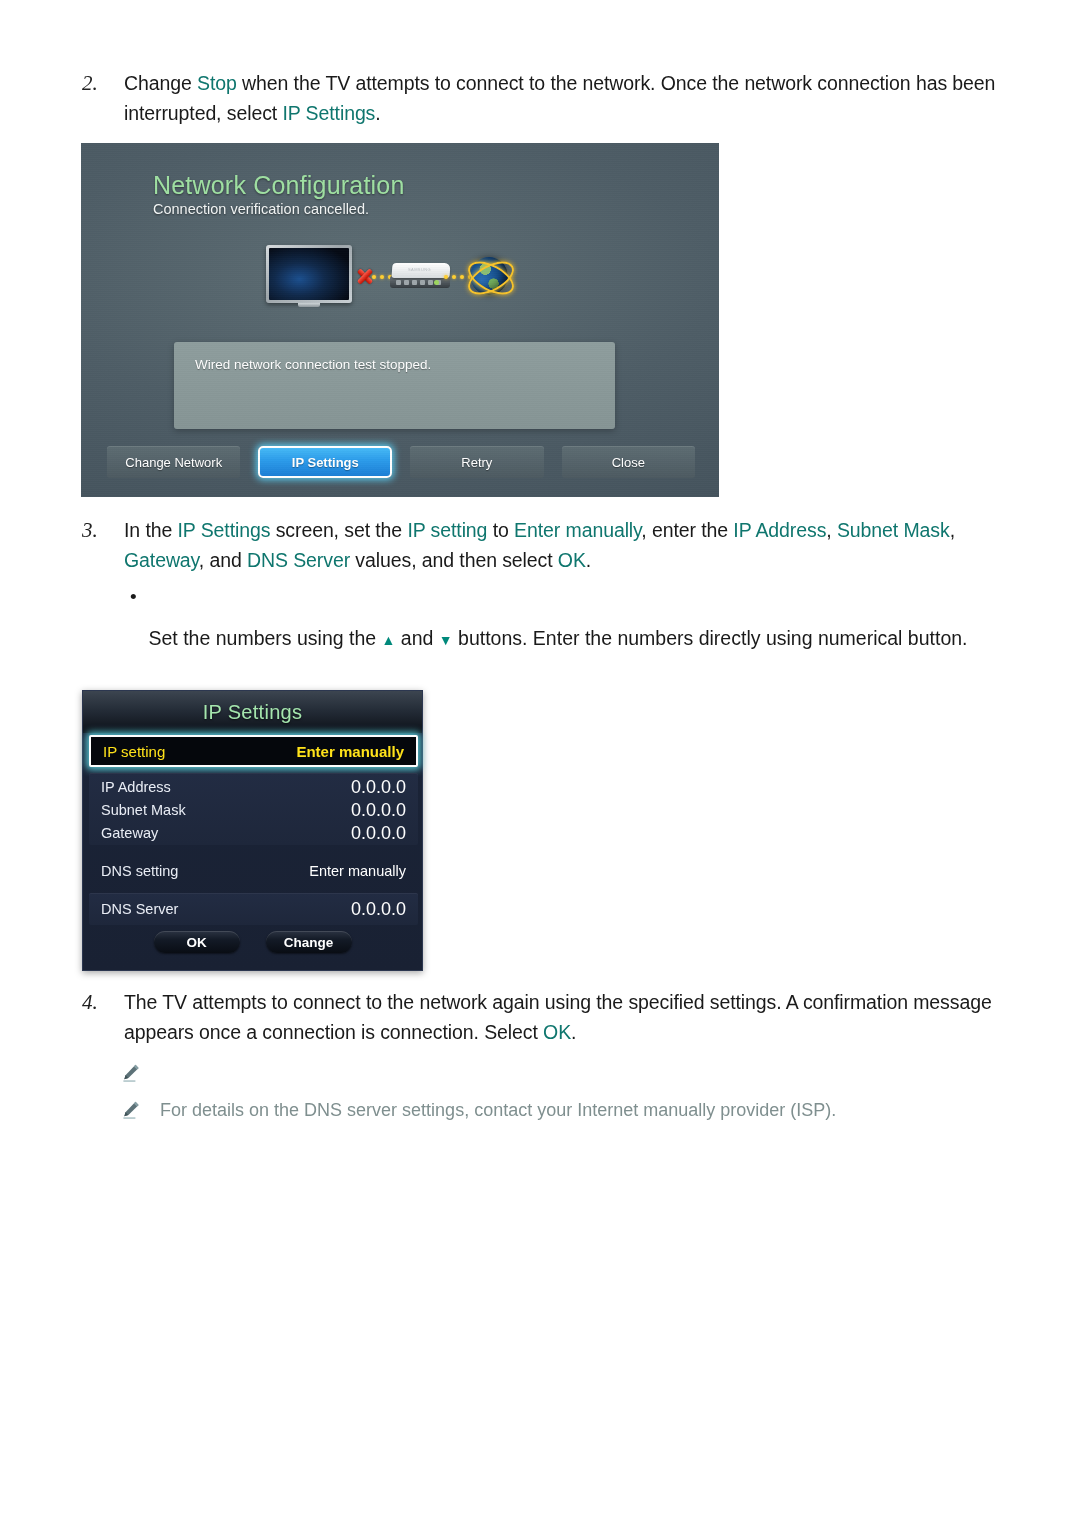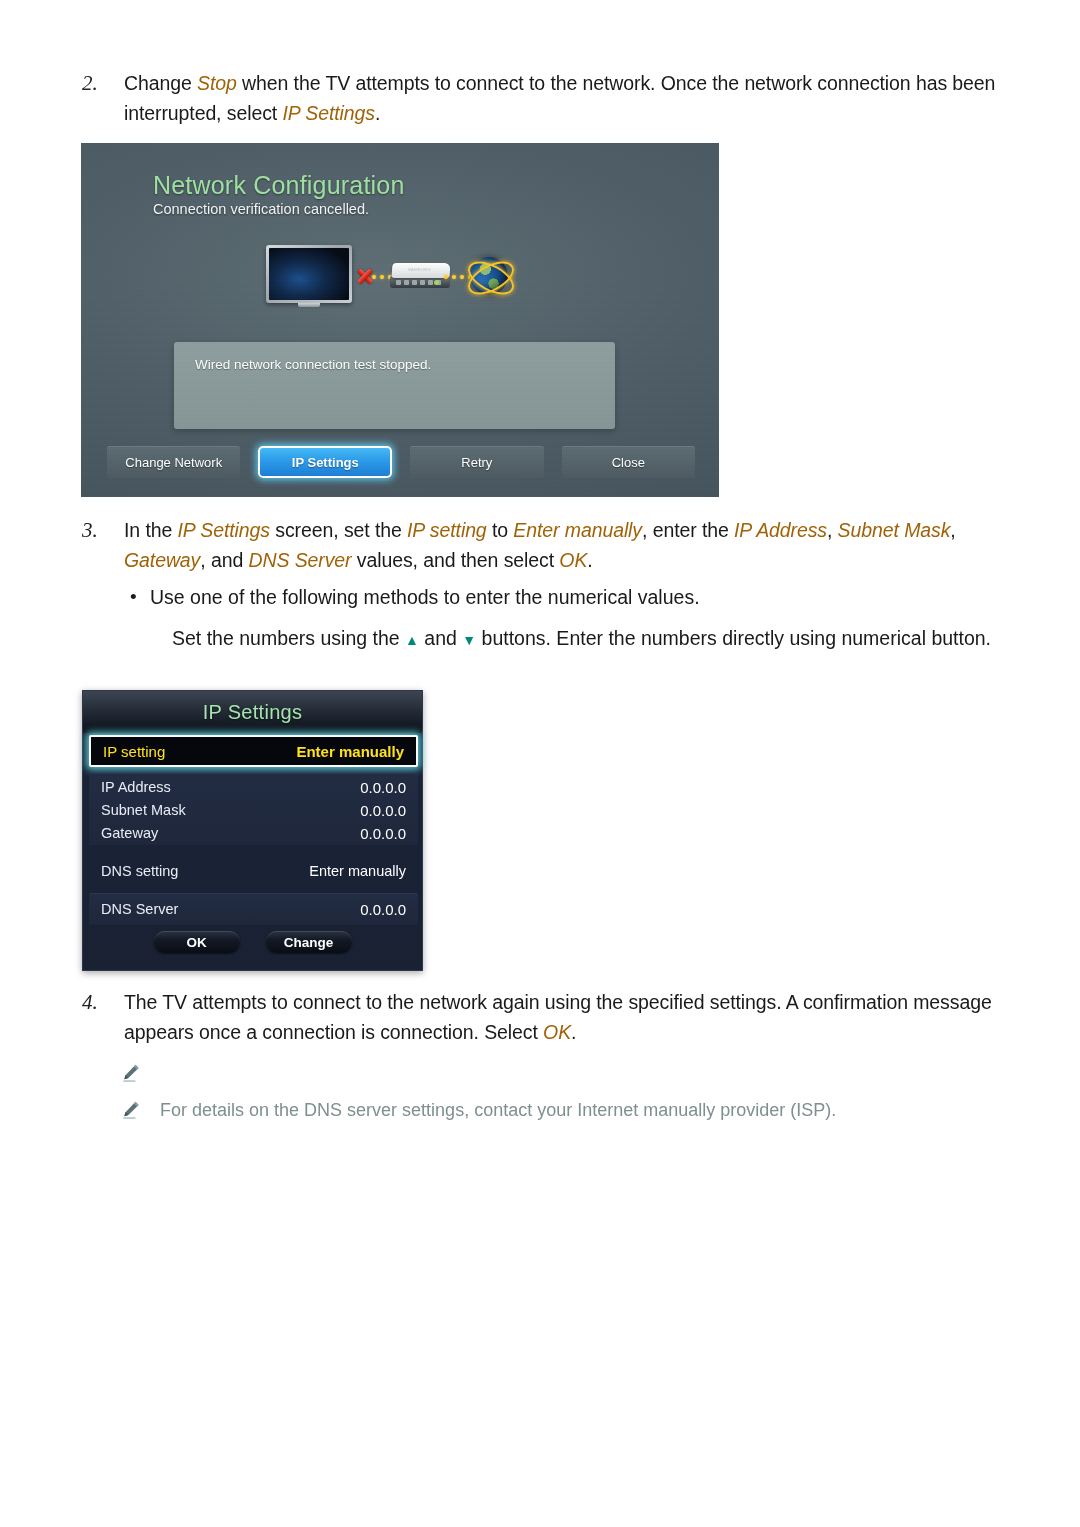--- a/index.html
+++ b/index.html
@@ -32,21 +32,21 @@
     color: #222;
     padding-left: 2px;
     box-sizing: border-box;
   }
   .step-body {
     font-size: 19.5px;
     line-height: 30px;
     letter-spacing: -0.1px;
     color: #1a1a1a;
   }
-  .hl { color: #a16207; font-style: italic; }
+  .hl { color: #0f766e; }
   .teal-arrow { color: #00897b; font-size: 14px; letter-spacing: 0; }
 
   
   .bullet-row {
     position: absolute;
     display: flex;
     align-items: flex-start;
   }
   .bullet-dot {
     flex: 0 0 28px;
@@ -303,21 +303,21 @@
     box-shadow:inset 0 1px 0 rgba(255,255,255,.05);
   }
   #grp-addr{ top:82px; height:72px; }
   #grp-dns { top:202px; height:32px; }
 
   .srow{
     position:absolute; left:0; width:100%; height:24px;
     display:flex; align-items:center;
   }
   .srow .k{ position:absolute; left:12px; font-size:14.5px; color:#e9edf5; }
-  .srow .v{ position:absolute; right:12px; font-size:15px; color:#ffffff; }
+  .srow .v{ position:absolute; right:12px; font-size:18px; color:#ffffff; }
 
   #row-dnssetting{
     position:absolute; left:6px; top:166px; width:329px; height:28px;
     display:flex; align-items:center;
   }
   #row-dnssetting .k{ position:absolute; left:12px; font-size:14.5px; color:#e9edf5; }
   #row-dnssetting .v{ position:absolute; right:12px; font-size:14.5px; color:#ffffff; }
 
   #ip-actions{
     position:absolute; left:0; top:240px; width:100%;
@@ -404,24 +404,23 @@
   </div>
 </div>
 
 <div class="step" id="step-3" style="left:80px; top:515px; width:920px;">
   <div class="step-num">3.</div>
   <div class="step-body"><span>In the </span><span class="hl">IP Settings</span><span> screen, set the </span><span class="hl">IP setting</span><span> to </span><span class="hl">Enter manually</span><span>, enter the </span><span class="hl">IP Address</span><span>, </span><span class="hl">Subnet Mask</span><span>, </span><span class="hl">Gateway</span><span>, and </span><span class="hl">DNS Server</span><span> values, and then select </span><span class="hl">OK</span><span>.</span></div>
 </div>
 
 <div class="bullet-row" style="left:122px; top:582px; width:870px;">
   <div class="bullet-dot">•</div>
-  <div class="bullet-text">Use one of the following methods to enter the numerical values.</div>
-</div>
-
-<div class="plain-para" id="method-para" style="left:172px; top:622px; width:820px;">
+</div>
+
+<div class="plain-para" id="method-para" style="left:148px; top:622px; width:820px;text-align:center;">
   <span>Set the numbers using the </span><span class="teal-arrow">▲</span><span> and </span><span class="teal-arrow">▼</span><span> buttons. Enter the numbers directly using numerical button.</span>
 </div>
 
 <div id="ip-panel">
 
   <div id="ip-header">
     <div class="t">IP Settings</div>
   </div>
 
   <div id="row-ipsetting">

